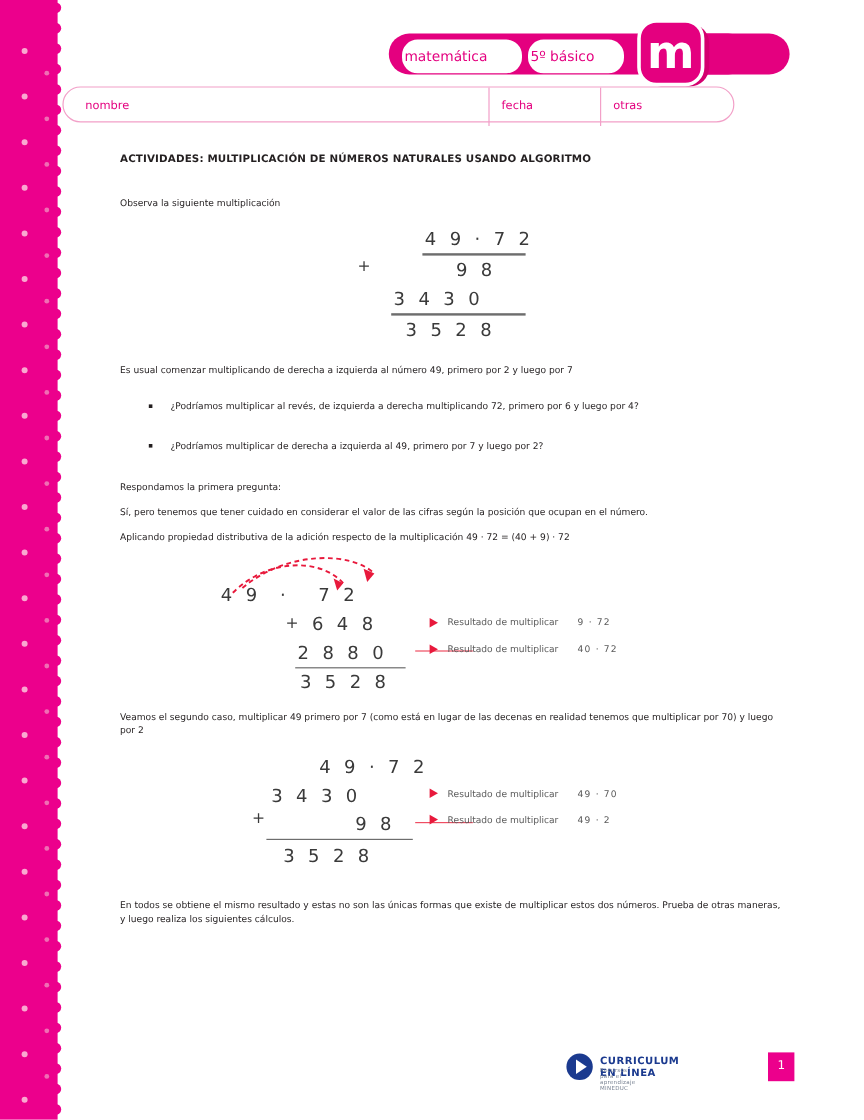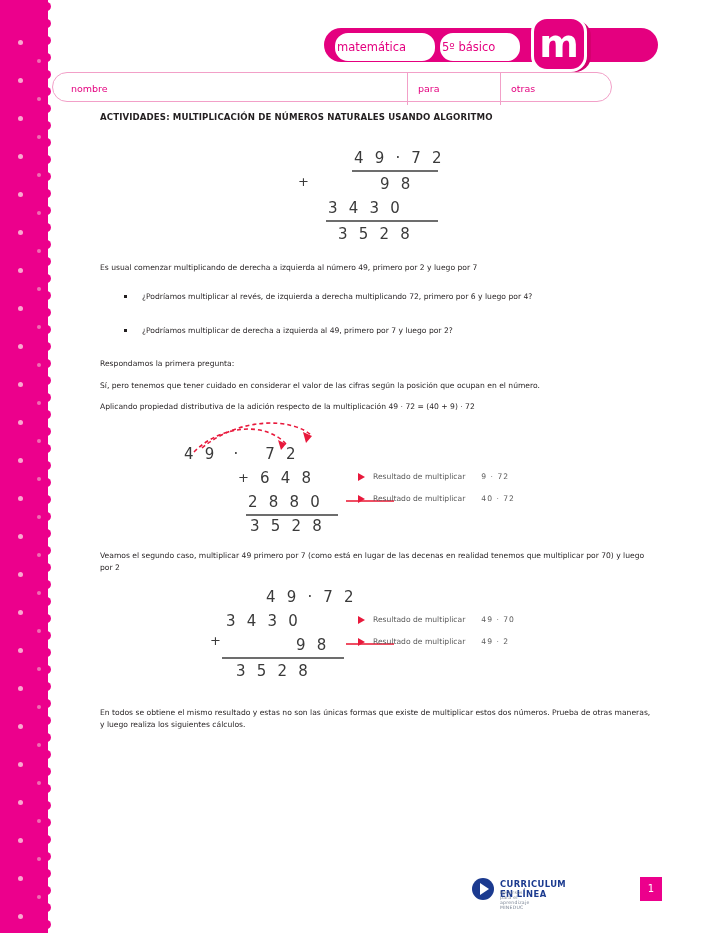--- a/index.html
+++ b/index.html
@@ -140,21 +140,21 @@
     box-sizing: border-box;
     font-family: "DejaVu Sans", sans-serif;
   }
   .f-nombre { left: 8px; width: 340px; }
   .f-curso  { left: 354px; width: 92px; border-left: 1.5px solid #f2a0c8; }
   .f-fecha  { left: 447px; width: 106px; border-left: 1.5px solid #f2a0c8; }
 
   
   .content {
     position: absolute;
-    left: 52px; top: 112px;
+    left: 52px; top: 128px;
     width: 552px;
   }
   .doc-title {
     font-size: 8.6px;
     font-weight: bold;
     color: #231f20;
     letter-spacing: 0.12px;
     margin: 0 0 26px 0;
     font-family: "DejaVu Sans", sans-serif;
   }
@@ -432,29 +432,30 @@
   <div class="header-wrap">
     <div class="tag-bar"></div>
     <div class="tag-bar-tail"></div>
     <div class="tag tag-matematica">matemática</div>
     <div class="tag tag-nivel">5º básico</div>
     <div class="logo-shadow"></div>
     <div class="logo-m">m</div>
 
     <div class="id-bar">
       <div class="id-field f-nombre">nombre</div>
-      <div class="id-field f-curso">para</div>
+      <div class="id-field f-curso">fecha</div>
       <div class="id-field f-fecha">otras</div>
     </div>
   </div>
 
   <div class="content">
 
     <h1 class="doc-title">ACTIVIDADES: MULTIPLICACIÓN DE NÚMEROS NATURALES USANDO ALGORITMO</h1>
 
+    <p class="para">Observa la siguiente multiplicación</p>
 
     <div class="block1 math">
       <div class="mrow b1-top">4 9 · 7 2</div>
       <div class="rule b1-rule1"></div>
       <div class="b1-plus">+</div>
       <div class="mrow b1-r2">9 8</div>
       <div class="mrow b1-r3">3 4 3 0</div>
       <div class="rule b1-rule2"></div>
       <div class="mrow b1-r4">3 5 2 8</div>
     </div>

